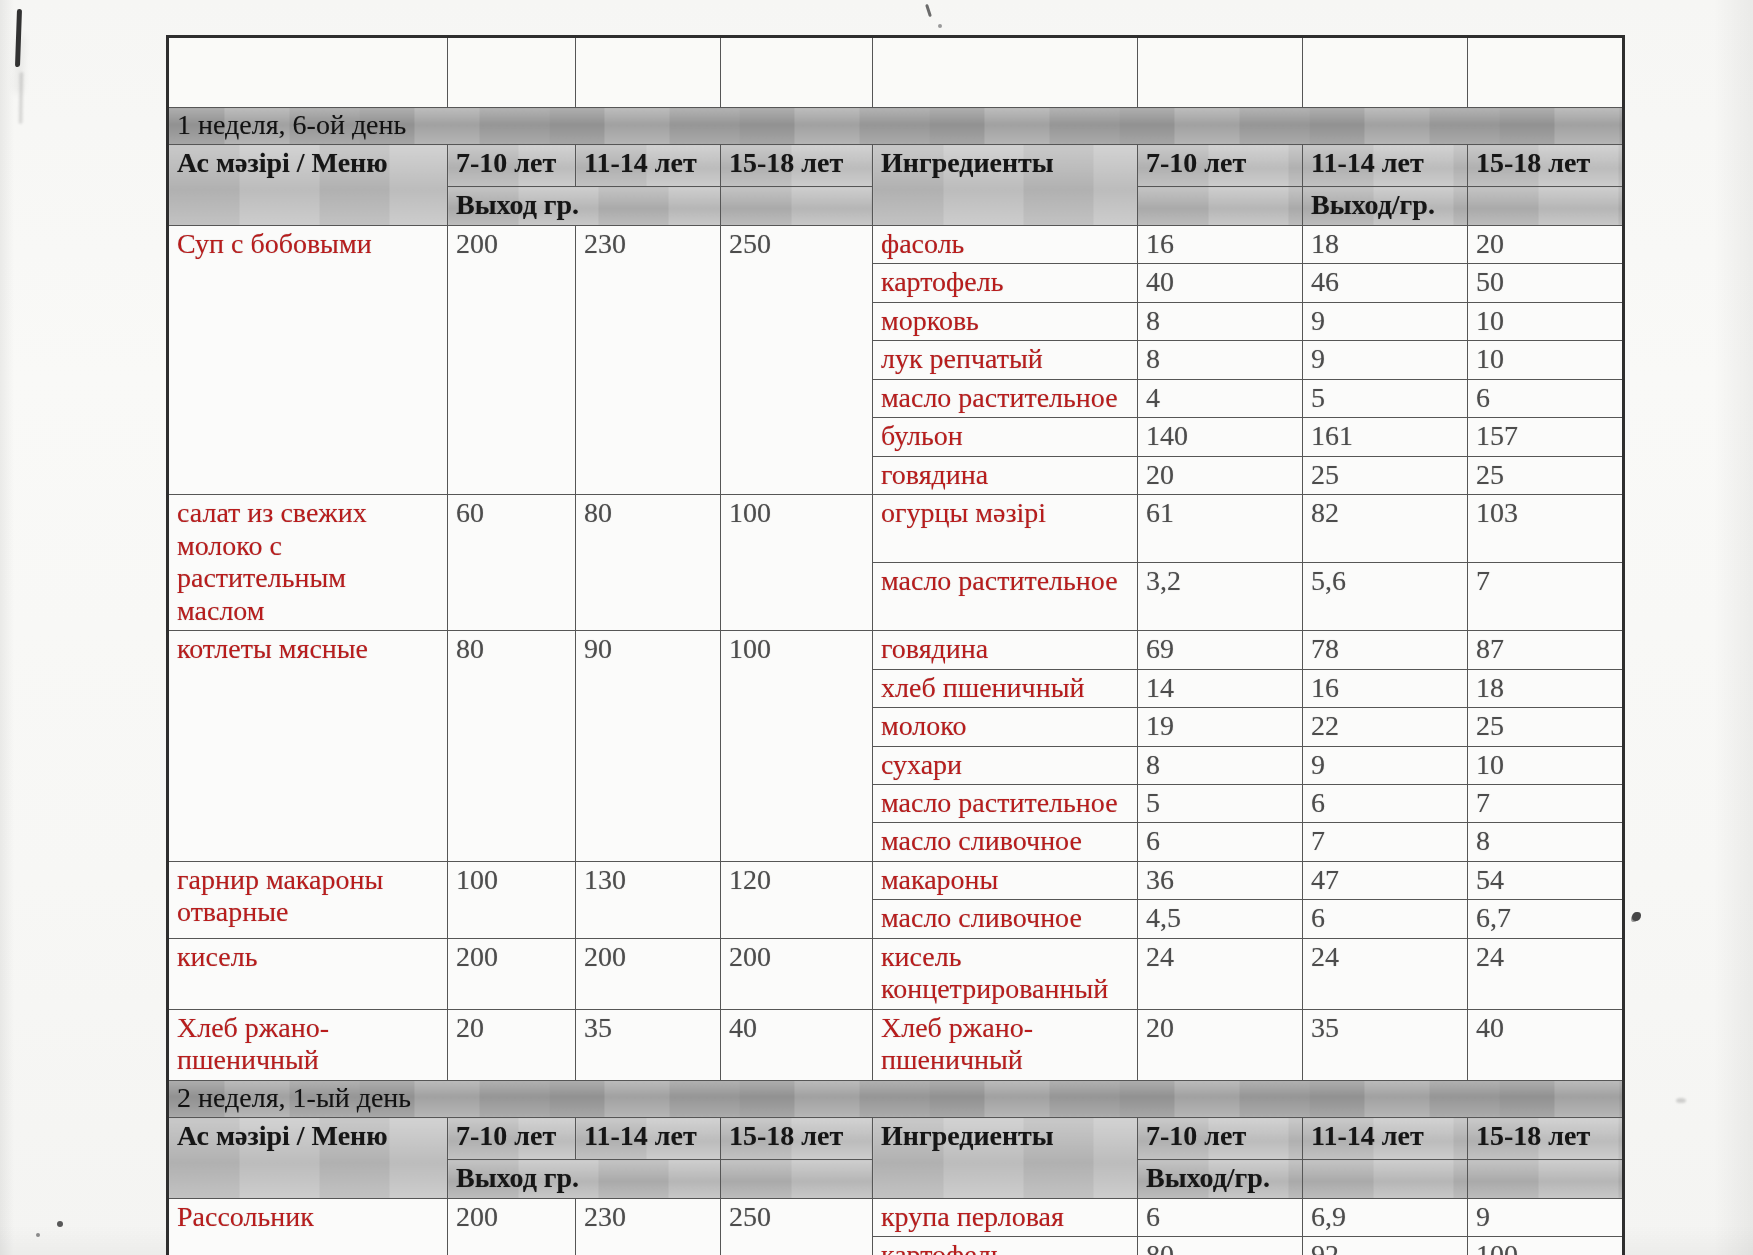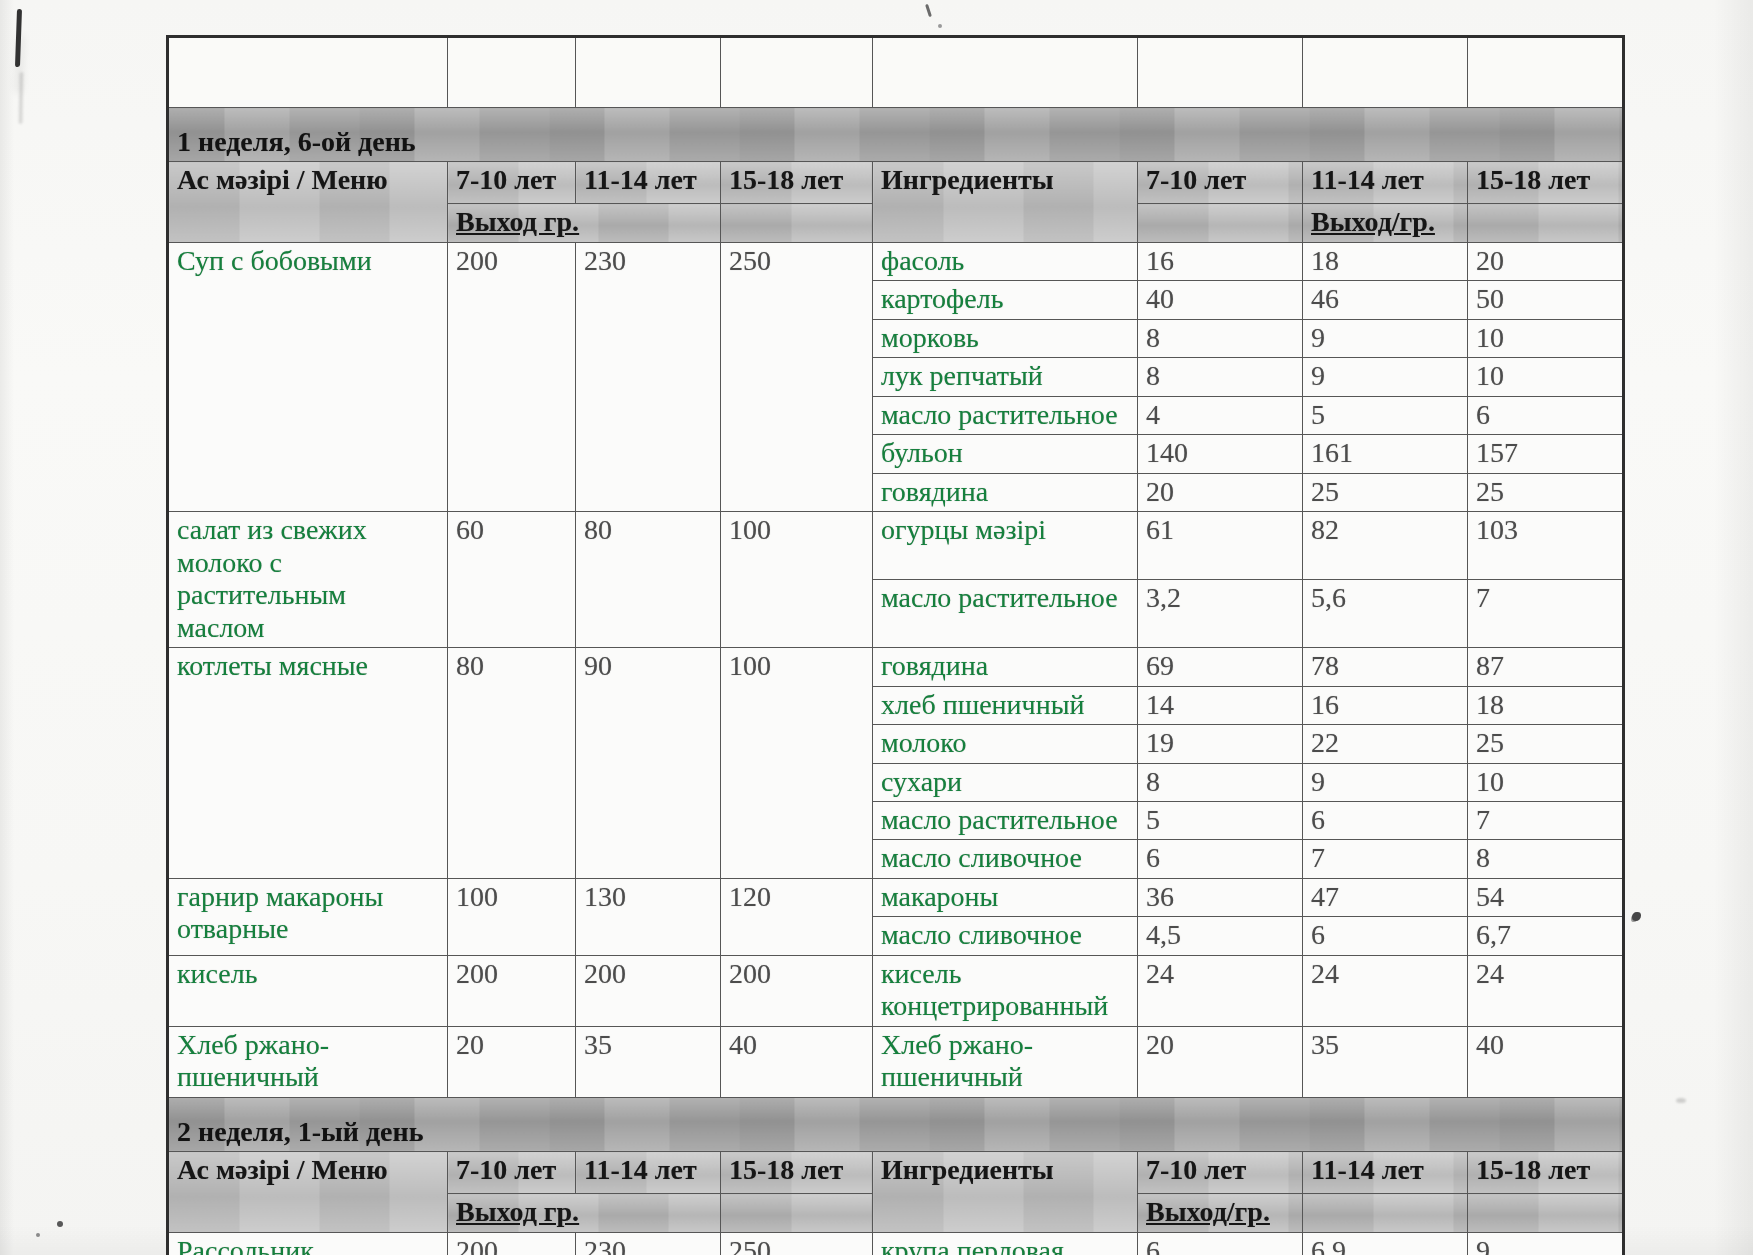--- a/index.html
+++ b/index.html
@@ -26,39 +26,38 @@
     background:#fbfbfa;
   }
   .menu{border:3px solid #2e2e2e;}
   .menu .toprow td{height:64px;background:#fafaf8;}
   .menu td.band{
     height:30px;
     background-color:#a6a6a6;
     background-image:
       linear-gradient(180deg, rgba(255,255,255,.18) 0%, rgba(0,0,0,.07) 45%, rgba(255,255,255,.10) 100%),
       repeating-linear-gradient(90deg, rgba(0,0,0,.06) 0 55px, rgba(255,255,255,.08) 55px 120px, rgba(0,0,0,.03) 120px 190px);
-    color:#121212;font-weight:bold;
-    padding-top:18px;
+    color:#121212;font-weight:normal;
+    padding-top:1px;
   }
   .menu th{
     background-color:#c2c2c2;
     background-image:
       linear-gradient(180deg, rgba(255,255,255,.22) 0%, rgba(0,0,0,.05) 55%, rgba(255,255,255,.12) 100%),
       repeating-linear-gradient(90deg, rgba(0,0,0,.045) 0 70px, rgba(255,255,255,.07) 70px 150px);
     color:#161616;font-weight:bold;
   }
   .menu th.sub{
     background-color:#bbbbbb;
     height:28px;
-    text-decoration:underline;
   }
   .menu tr.hdr{height:42px;}
   .menu tr.subhdr{height:30px;}
   .menu tr.data-row{height:33px;}
-  .menu td.dish{color:#15803d;}
+  .menu td.dish{color:#b91c1c;}
   .menu td.num{color:#4c4c4c;}
   
   .artifact{position:absolute;pointer-events:none;}
   .pen-mark{left:16px;top:9px;width:5px;height:58px;background:#323232;border-radius:3px;transform:rotate(2deg);box-shadow:2px 26px 8px rgba(0,0,0,.10);}
   .pen-smudge{left:19px;top:72px;width:4px;height:52px;background:rgba(40,40,40,.14);border-radius:2px;transform:rotate(1deg);filter:blur(1px);}
   .top-speck{left:927px;top:4px;width:3px;height:13px;background:#6b6b6b;border-radius:2px;transform:rotate(-18deg);}
   .top-speck2{left:938px;top:24px;width:4px;height:4px;background:#9a9a9a;border-radius:50%;}
   .right-speck{left:1632px;top:912px;width:9px;height:9px;background:#474747;border-radius:55% 40% 60% 45%;box-shadow:-2px 2px 0 -1px rgba(70,70,70,.5);}
   .bottom-dot{left:57px;top:1221px;width:6px;height:6px;background:#585858;border-radius:50%;}
   .bottom-dot2{left:36px;top:1233px;width:4px;height:4px;background:#8a8a8a;border-radius:50%;}

